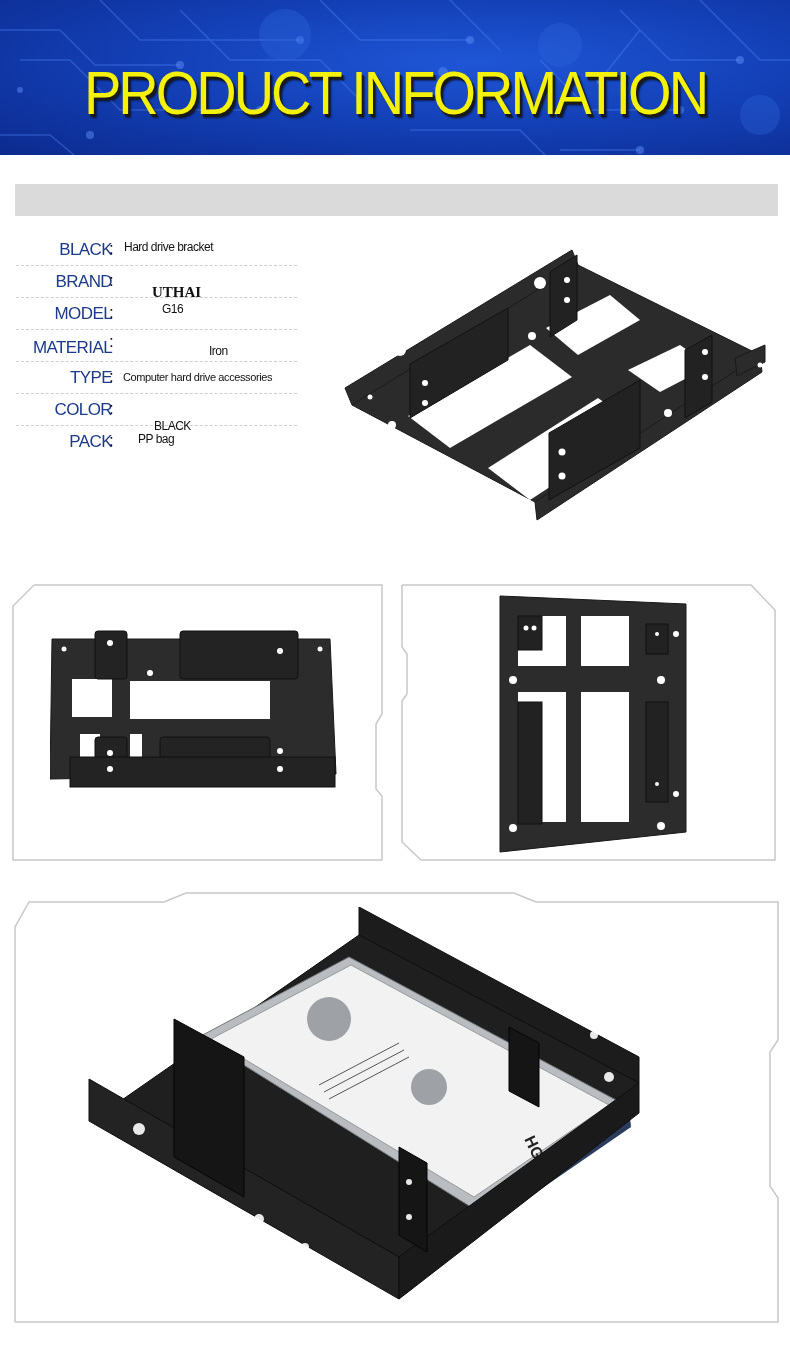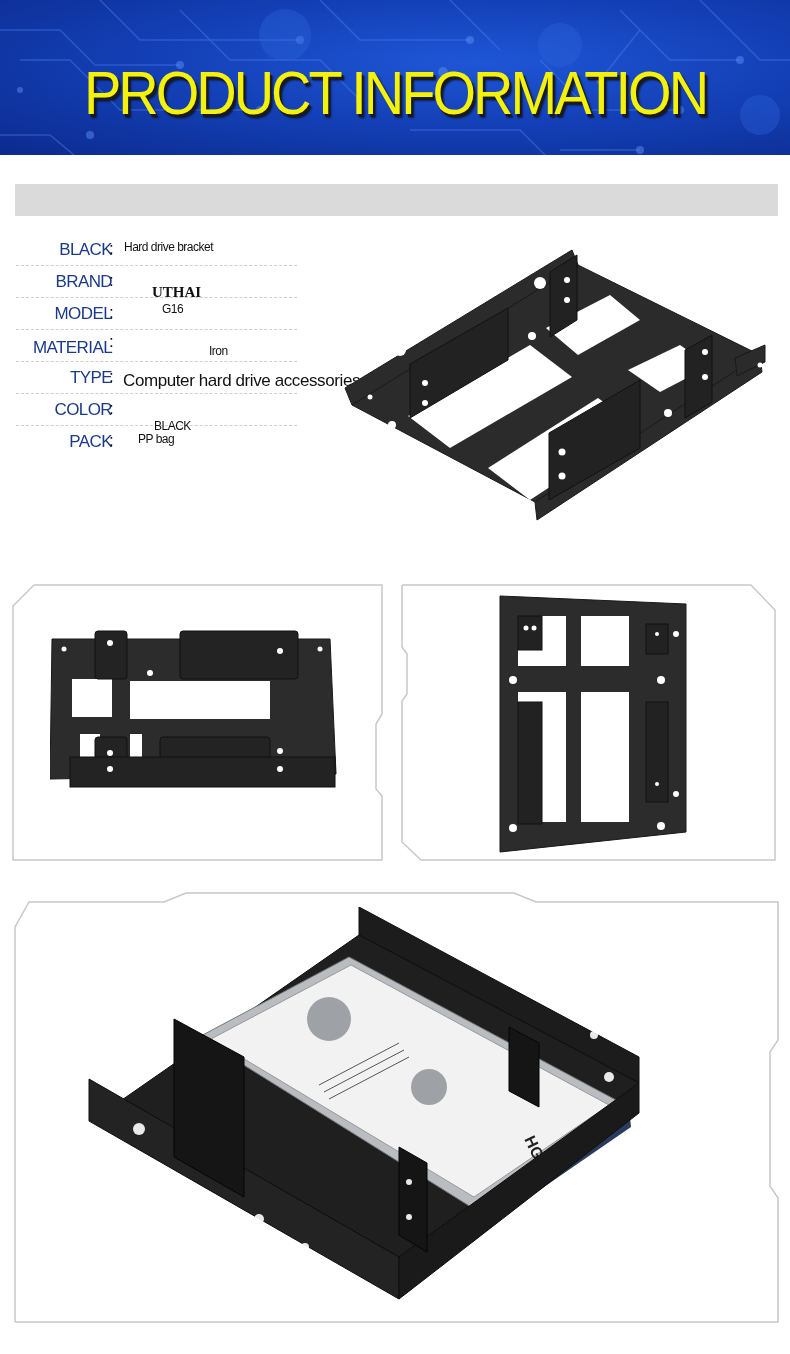--- a/index.html
+++ b/index.html
@@ -40,21 +40,21 @@
     position: absolute; right: 185px; top: 6px;
     font-size: 17px; color: #1c3a8a; letter-spacing: -0.6px; white-space: nowrap;
   }
   .spec-colon {
     position: absolute; left: 93px; top: 5px; font-size: 17px; color: #111;
   }
   .spec-value {
     position: absolute; font-size: 12px; color: #111; letter-spacing: -0.5px; white-space: nowrap;
   }
   .spec-value.brand { font-weight: bold; font-size: 15px; letter-spacing: 0px; font-family: "DejaVu Sans", sans-serif; }
-  .spec-value.small { font-size: 17px; letter-spacing: -0.4px; }
+  .spec-value.small { font-size: 11px; letter-spacing: -0.4px; }
 
   
   .panel { position: absolute; }
   .panel svg { position: absolute; left: 0; top: 0; }
   .product-img { position: absolute; }
 </style>
 </head>
 <body>
 
 <div class="banner">

